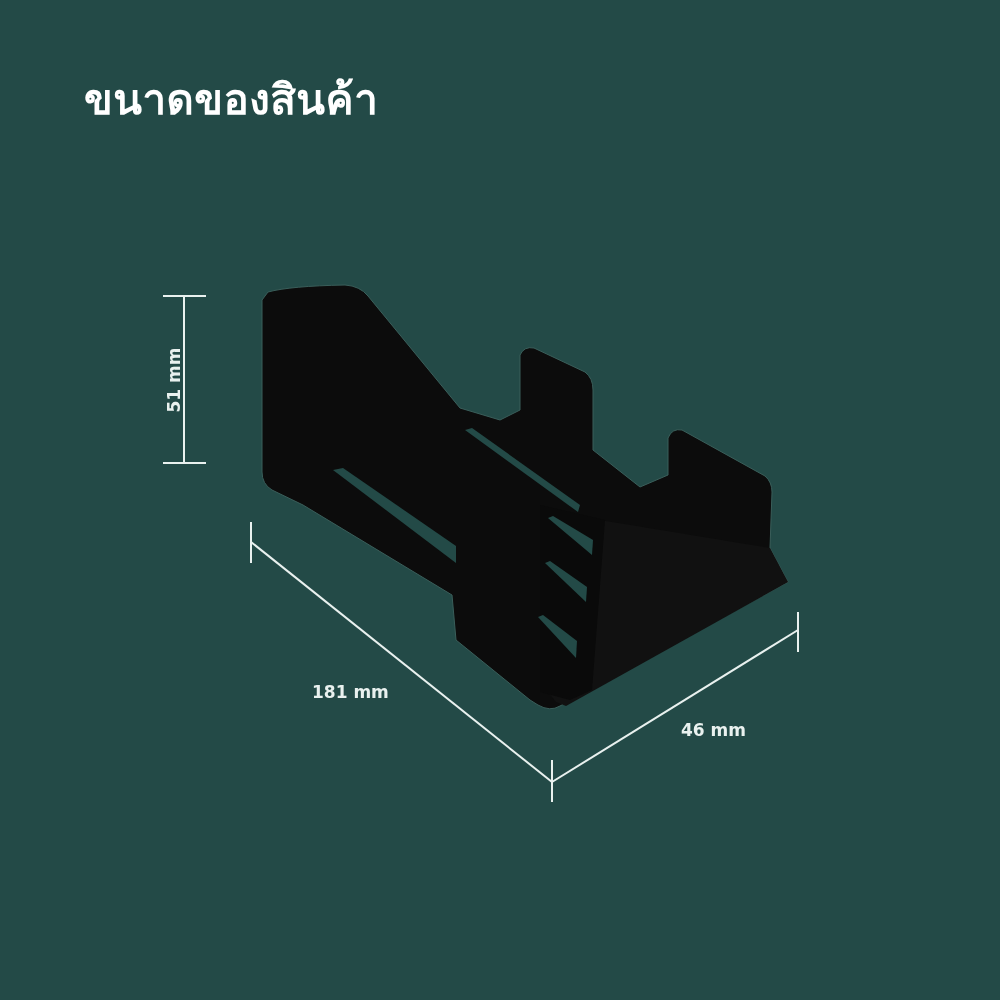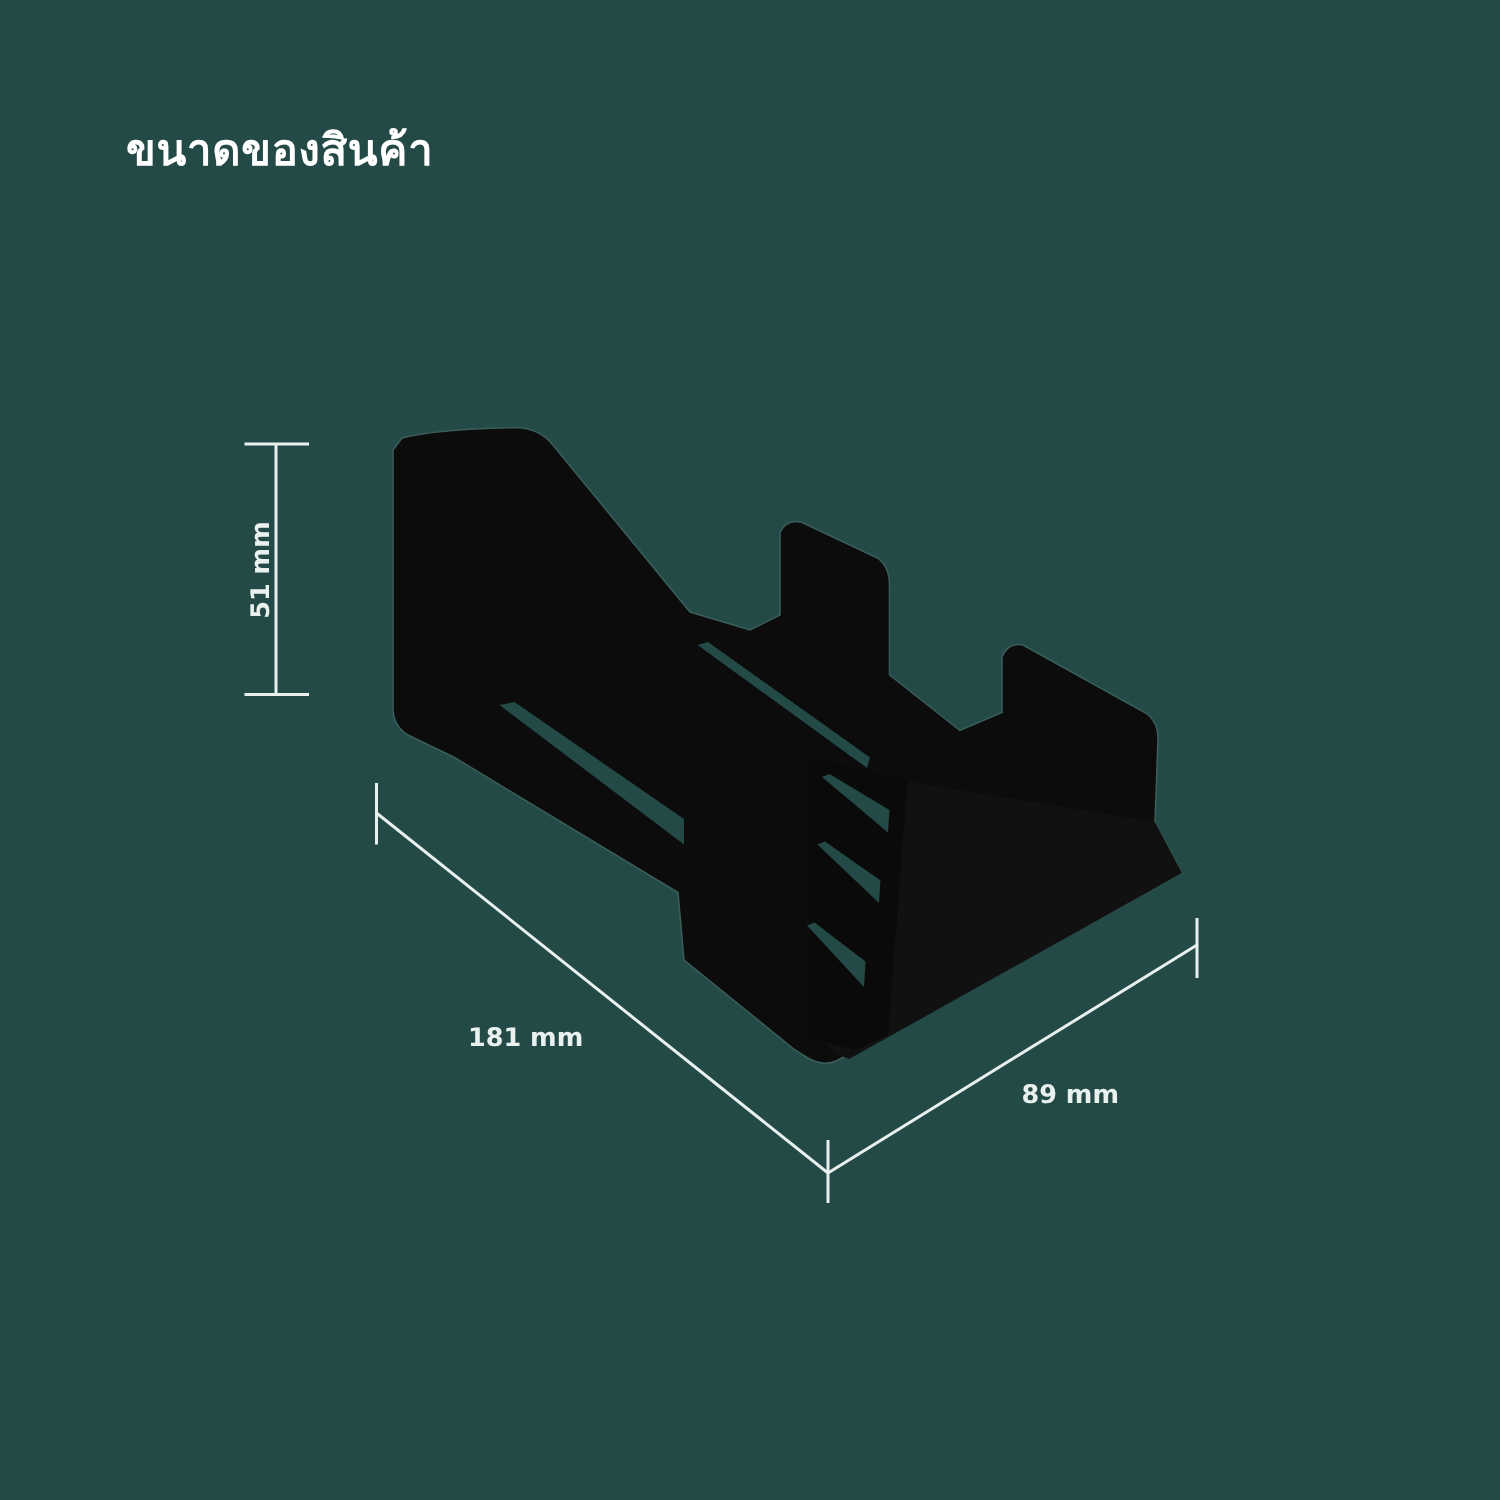--- a/index.html
+++ b/index.html
@@ -4,21 +4,21 @@
   <style>
     html, body { margin: 0; padding: 0; }
     body {
       width: 1000px; height: 1000px; overflow: hidden;
       background: #234a47;
       position: relative;
       font-family: "DejaVu Sans", "Liberation Sans", sans-serif;
     }
     .title {
       position: absolute; left: 84px; top: 70px;
-      color: #ffffff; font-size: 29px; font-weight: bold;
+      color: #ffffff; font-size: 42px; font-weight: bold;
       letter-spacing: 0.5px; line-height: 60px;
       white-space: nowrap;
     }
     svg.art { position: absolute; left: 0; top: 0; }
     .dim-label {
       position: absolute; color: #e9f1ef;
       font-size: 17px; font-weight: 600; white-space: nowrap;
       line-height: 20px;
     }
     .dim-height {
@@ -69,13 +69,13 @@
 
     <line x1="552" y1="760" x2="552" y2="802"></line>
 
     <line x1="552" y1="782" x2="798" y2="630"></line>
     <line x1="798" y1="612" x2="798" y2="652"></line>
   </g>
 </svg>
 
 <div class="dim-label dim-height">51 mm</div>
 <div class="dim-label dim-length">181 mm</div>
-<div class="dim-label dim-width">89 mm</div>
+<div class="dim-label dim-width">46 mm</div>
 
 </body></html>

